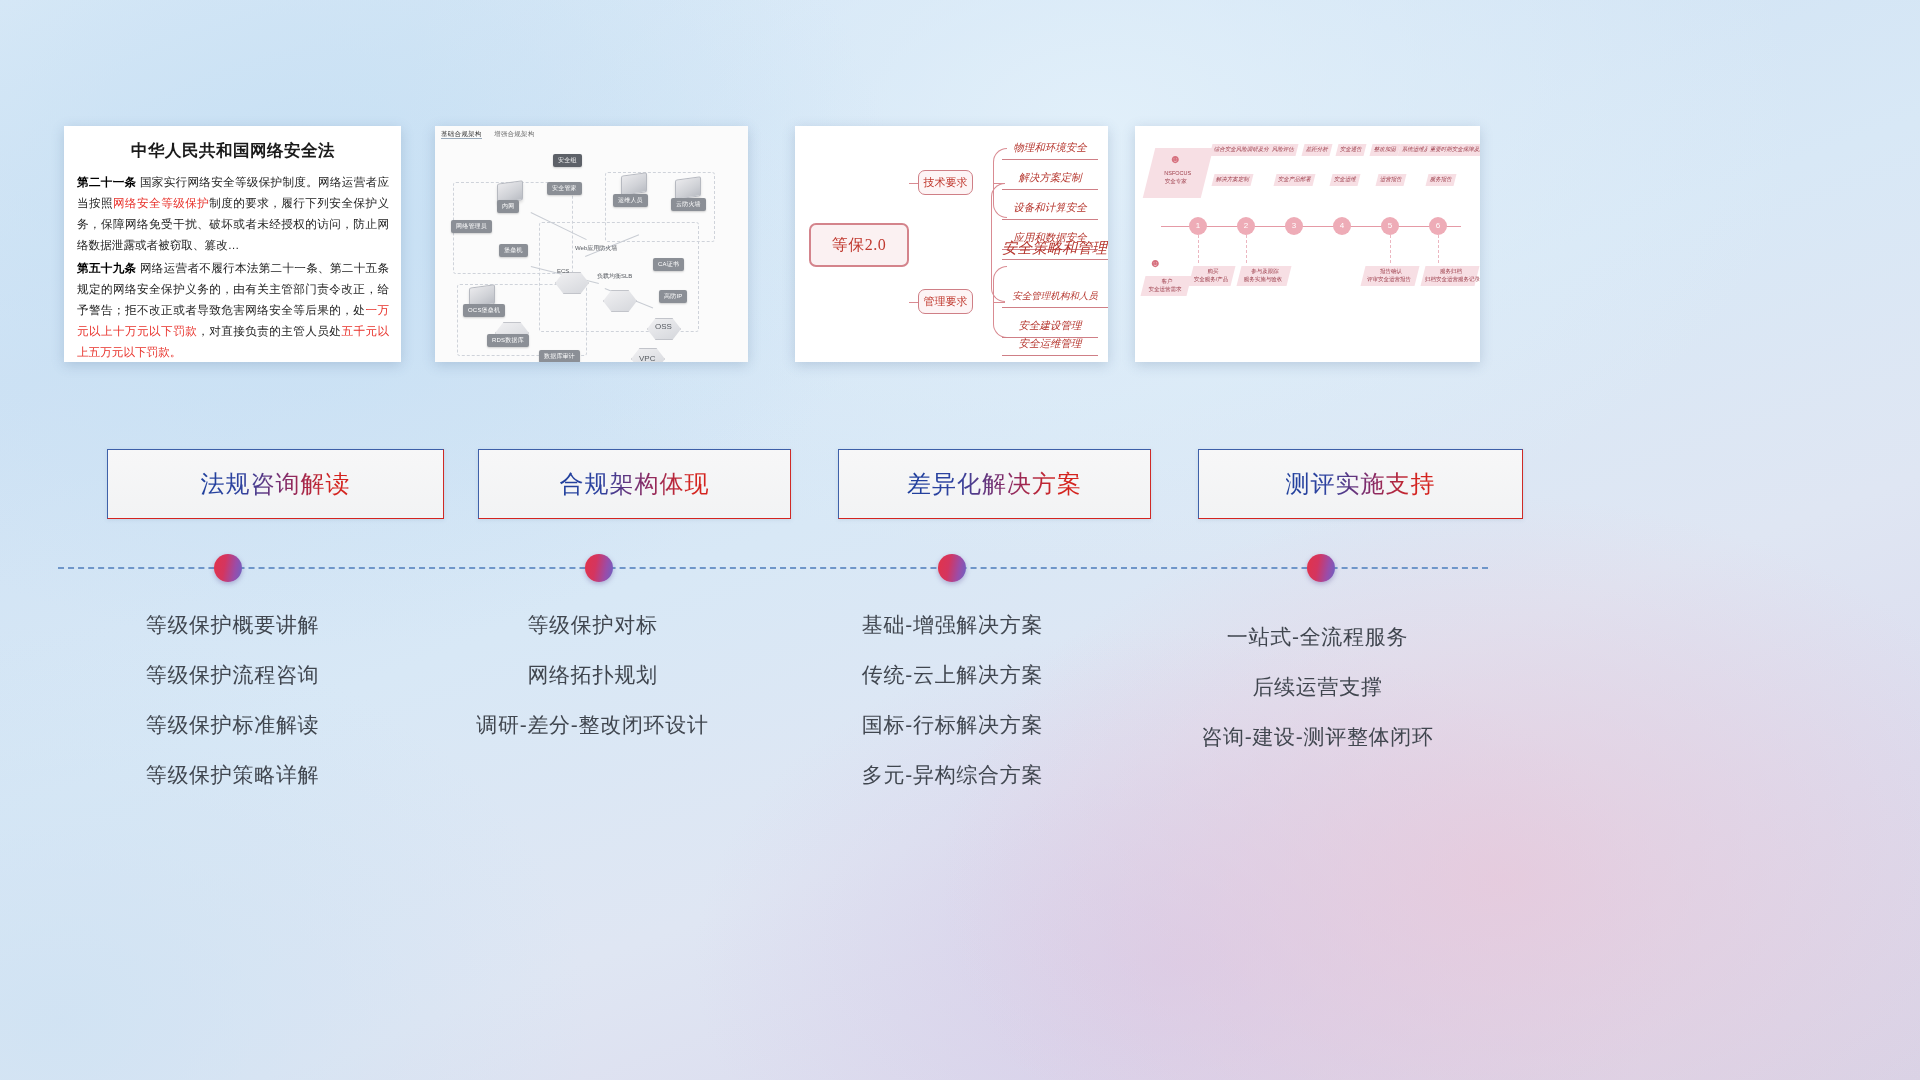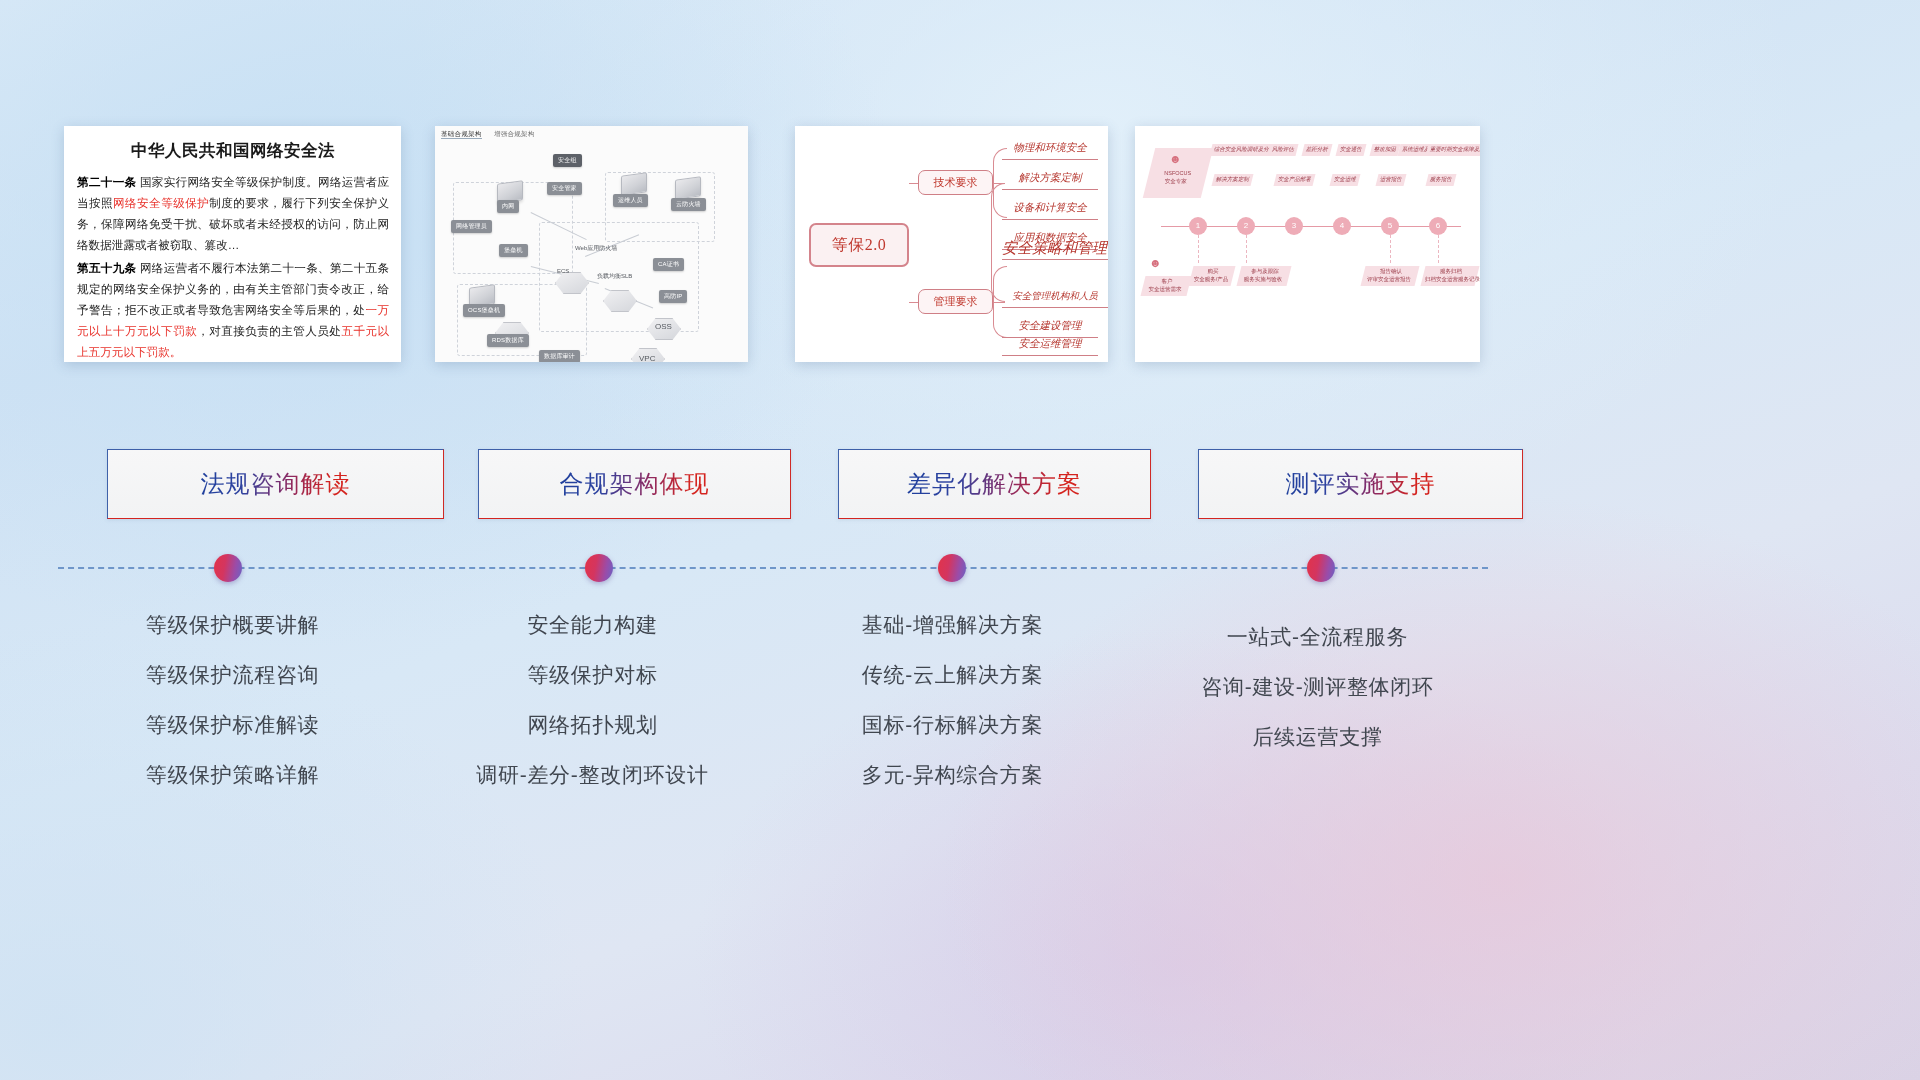--- a/index.html
+++ b/index.html
@@ -72,21 +72,21 @@
     border:2px solid #d4848c; border-radius:7px; background:#fbf1f2;
     display:flex; align-items:center; justify-content:center;
     color:#c0392f; font-size:16px; letter-spacing:.5px;
     font-family:"Liberation Serif","DejaVu Serif",serif;
   }
   .mm-br {
     position:absolute; border:1.6px solid #cf7f86; border-radius:7px;
     background:#fdf4f5; color:#c0392f; font-size:11px;
     display:flex; align-items:center; justify-content:center;
     font-family:"Liberation Serif","DejaVu Serif",serif;
-    width:75px; height:25px;
+    width:55px; height:25px;
   }
   .mm-br.tech { left:123px; top:44px; }
   .mm-br.mgmt { left:123px; top:163px; }
   .mm-leaf {
     position:absolute; left:207px; width:96px; height:22px;
     border-bottom:1.6px solid #cf7f86;
     color:#b5352d; font-size:10.5px; text-align:center; line-height:20px;
     font-family:"Liberation Serif","DejaVu Serif",serif; white-space:nowrap;font-style:italic;
   }
   .mm-curve { position:absolute; border:1.4px solid #d98b92; border-right:none; border-radius:16px 0 0 16px; left:196px; width:14px; }
@@ -332,29 +332,28 @@
 </div>
 
 <div class="lists">
   <ul class="col L1">
     <li>等级保护概要讲解</li>
     <li>等级保护流程咨询</li>
     <li>等级保护标准解读</li>
     <li>等级保护策略详解</li>
   </ul>
   <ul class="col L2">
-    <li>安全能力构建</li>
     <li>等级保护对标</li>
     <li>网络拓扑规划</li>
     <li>调研-差分-整改闭环设计</li>
   </ul>
   <ul class="col L3">
     <li>基础-增强解决方案</li>
     <li>传统-云上解决方案</li>
     <li>国标-行标解决方案</li>
     <li>多元-异构综合方案</li>
   </ul>
   <ul class="col L4">
     <li>一站式-全流程服务</li>
+    <li>后续运营支撑</li>
     <li>咨询-建设-测评整体闭环</li>
-    <li>后续运营支撑</li>
   </ul>
 </div>
 
 </body></html>

